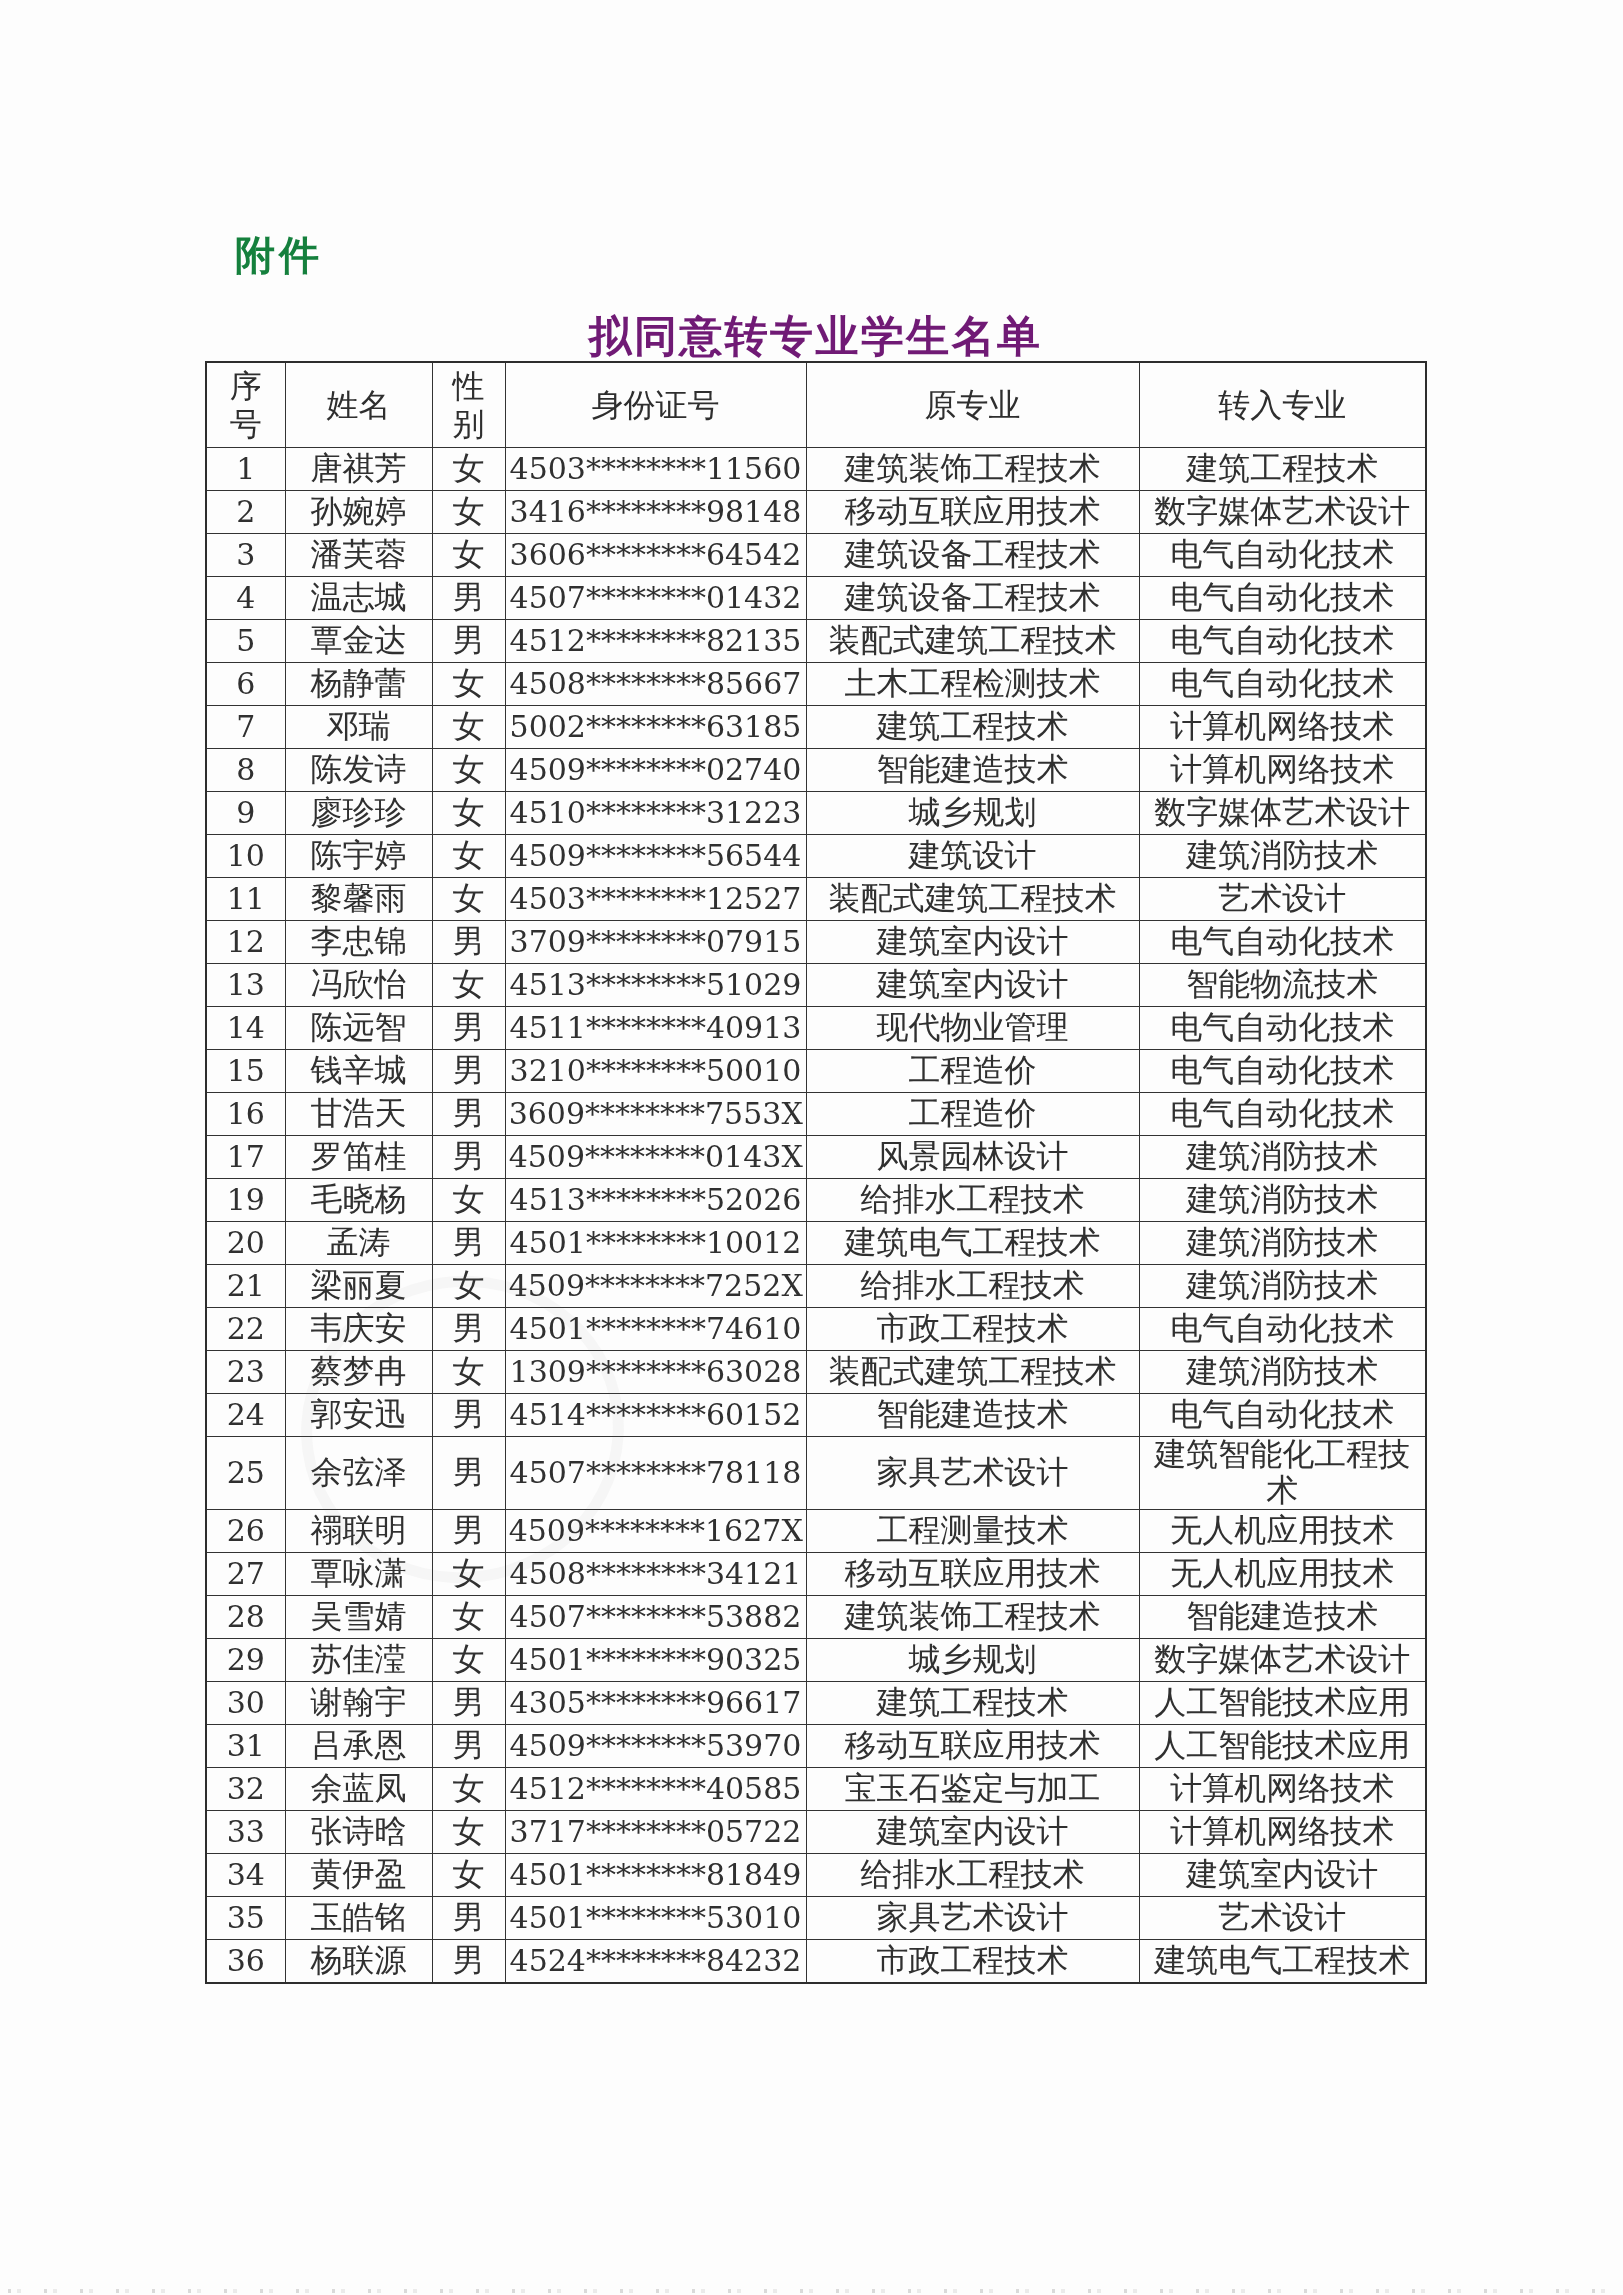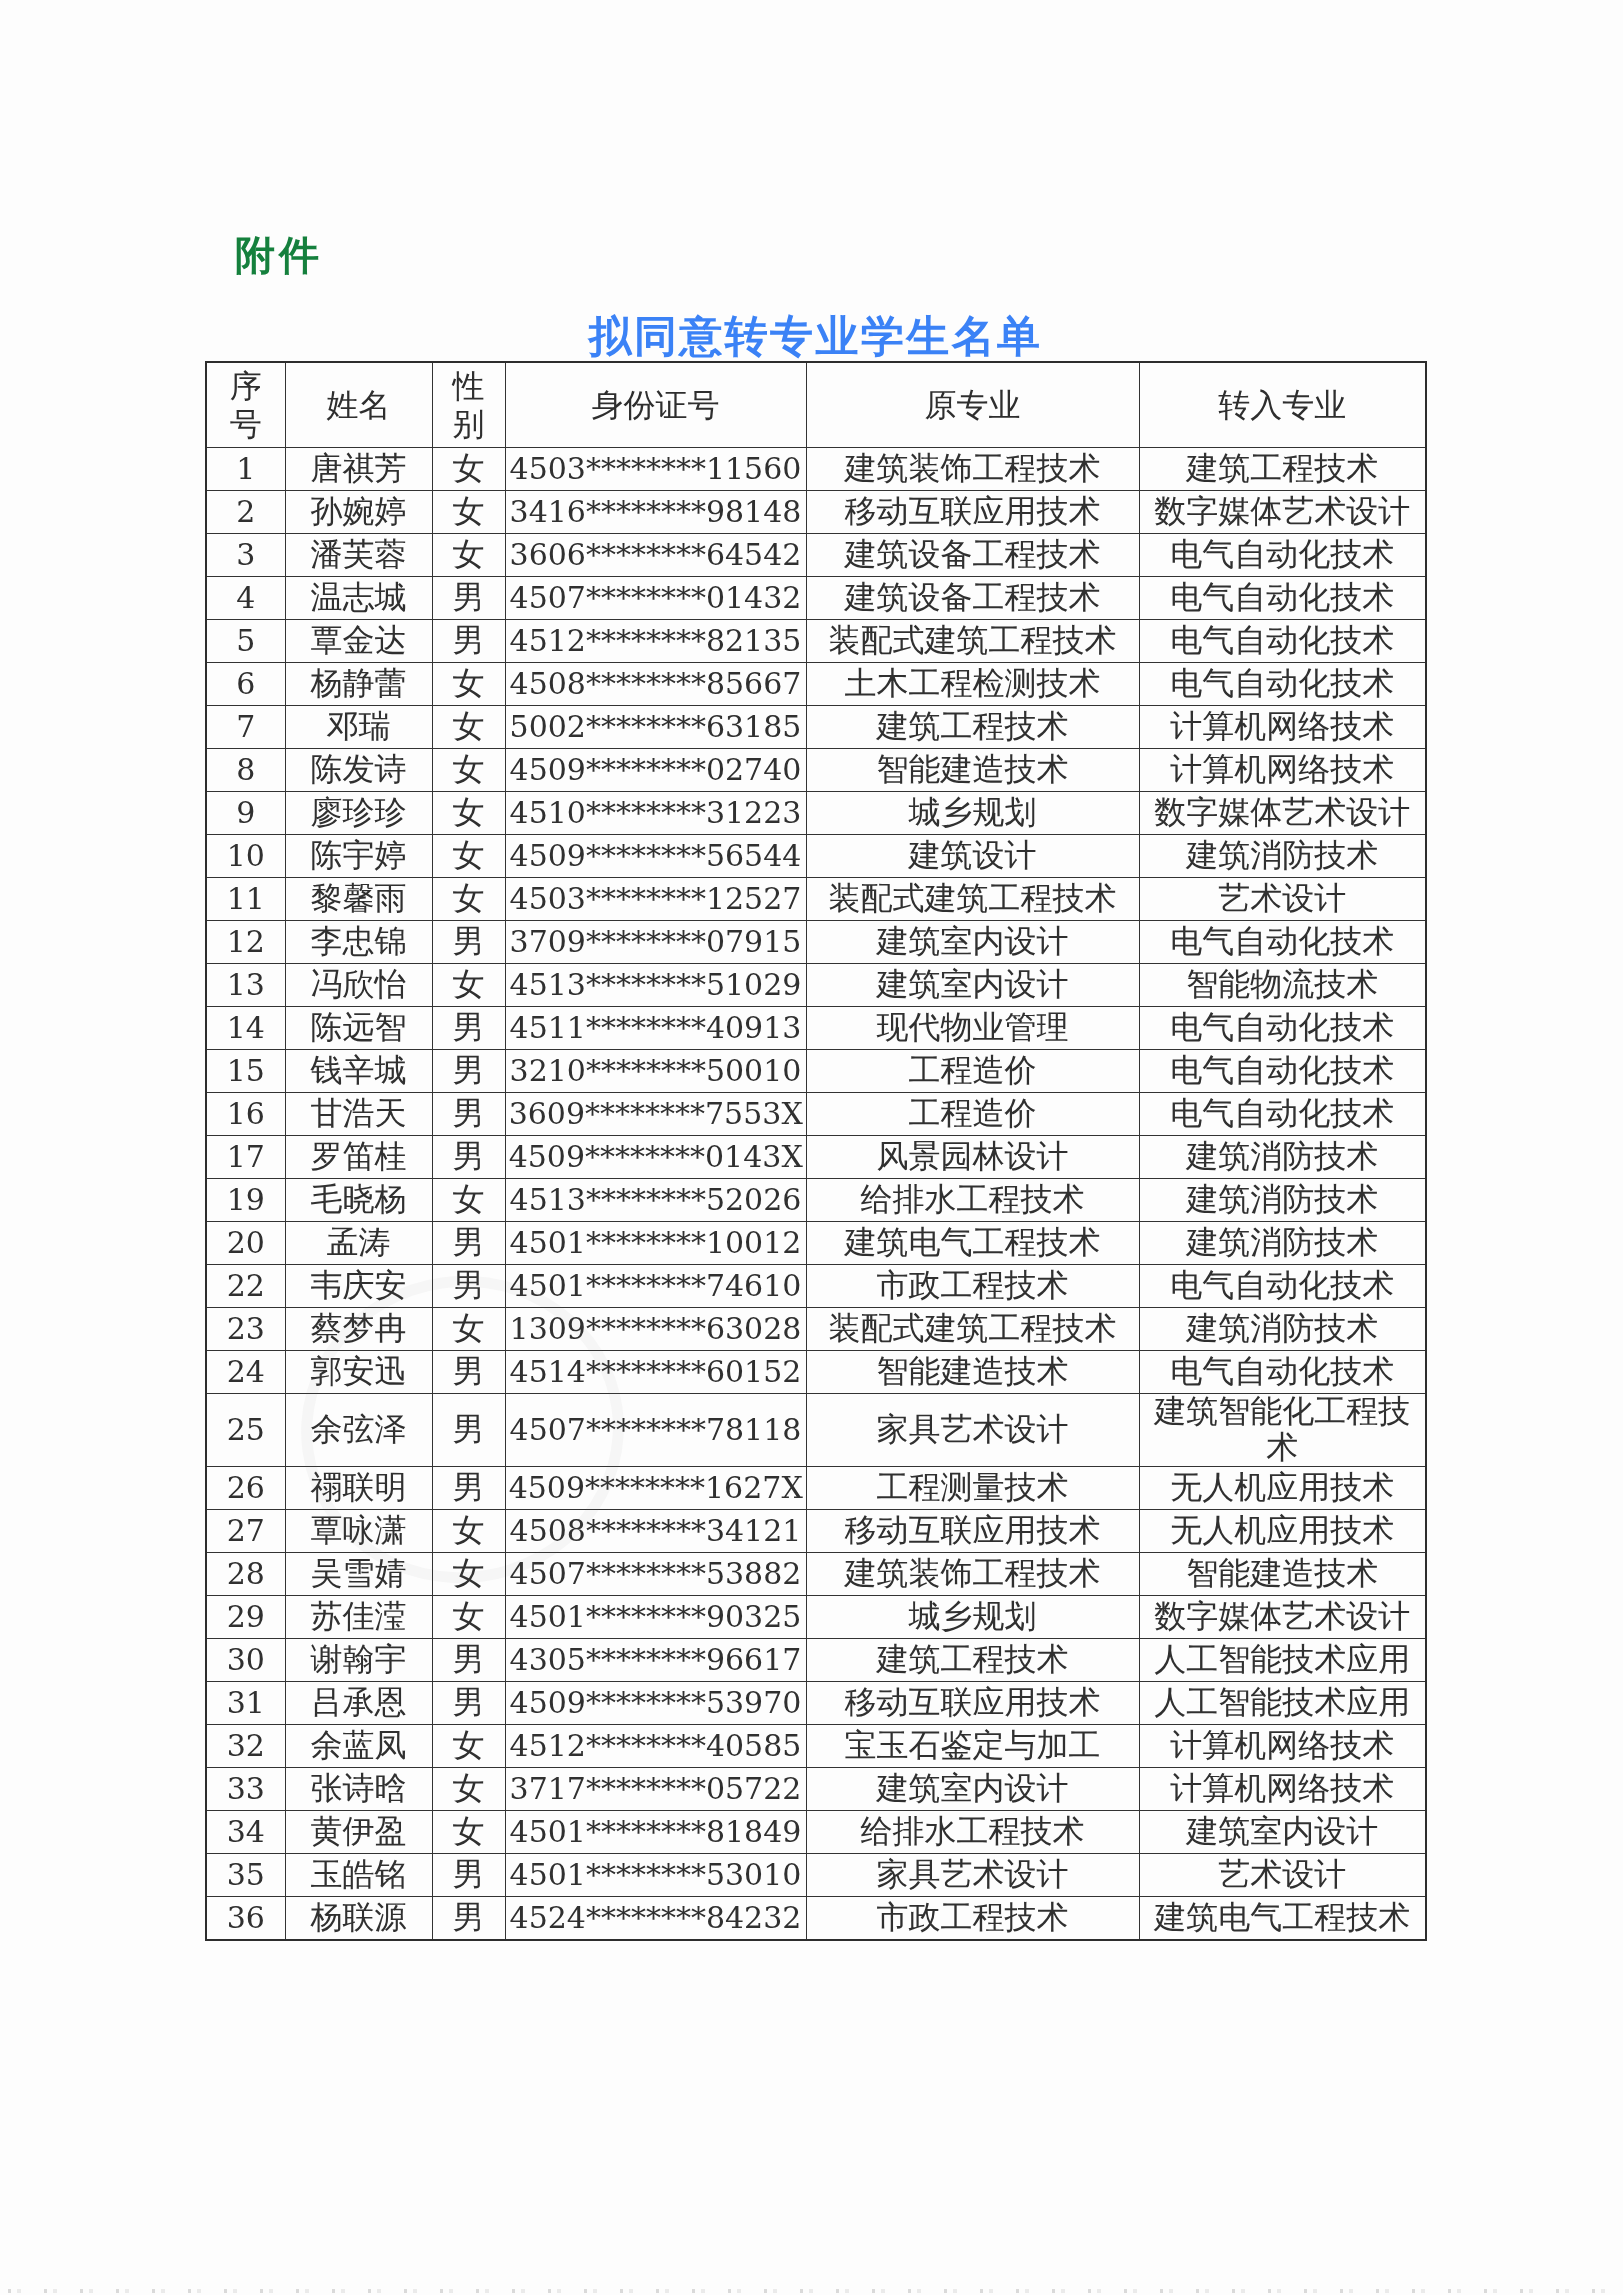--- a/index.html
+++ b/index.html
@@ -13,21 +13,21 @@
     position:relative;width:1623px;height:2295px;
     background:#fdfdfd;overflow:hidden;color:#2a2a2a;
   }
   .attachment{
     position:absolute;left:235px;top:228px;
     font-size:40px;font-weight:600;letter-spacing:4px;color:#15803d;
   }
   .doc-title{
     position:absolute;left:205px;top:308px;width:1221px;
     text-align:center;font-size:43px;font-weight:bold;
-    letter-spacing:2.4px;color:#3b82f6;
+    letter-spacing:2.4px;color:#701a75;
   }
   table.roster{
     position:absolute;left:205px;top:361px;width:1221px;
     border-collapse:collapse;table-layout:fixed;
     border:2.4px solid #2d2d2d;
     background:transparent;
   }
   table.roster th, table.roster td{
     border:1.6px solid #333333;
     text-align:center;vertical-align:middle;
@@ -241,20 +241,28 @@
         </tr>
         <tr>
           <td class="c-index">20</td>
           <td class="c-name">孟涛</td>
           <td class="c-gender">男</td>
           <td class="c-id_number">4501********10012</td>
           <td class="c-original_major">建筑电气工程技术</td>
           <td class="c-transfer_major">建筑消防技术</td>
         </tr>
         <tr>
+          <td class="c-index">21</td>
+          <td class="c-name">梁丽夏</td>
+          <td class="c-gender">女</td>
+          <td class="c-id_number">4509********7252X</td>
+          <td class="c-original_major">给排水工程技术</td>
+          <td class="c-transfer_major">建筑消防技术</td>
+        </tr>
+        <tr>
           <td class="c-index">22</td>
           <td class="c-name">韦庆安</td>
           <td class="c-gender">男</td>
           <td class="c-id_number">4501********74610</td>
           <td class="c-original_major">市政工程技术</td>
           <td class="c-transfer_major">电气自动化技术</td>
         </tr>
         <tr>
           <td class="c-index">23</td>
           <td class="c-name">蔡梦冉</td>

